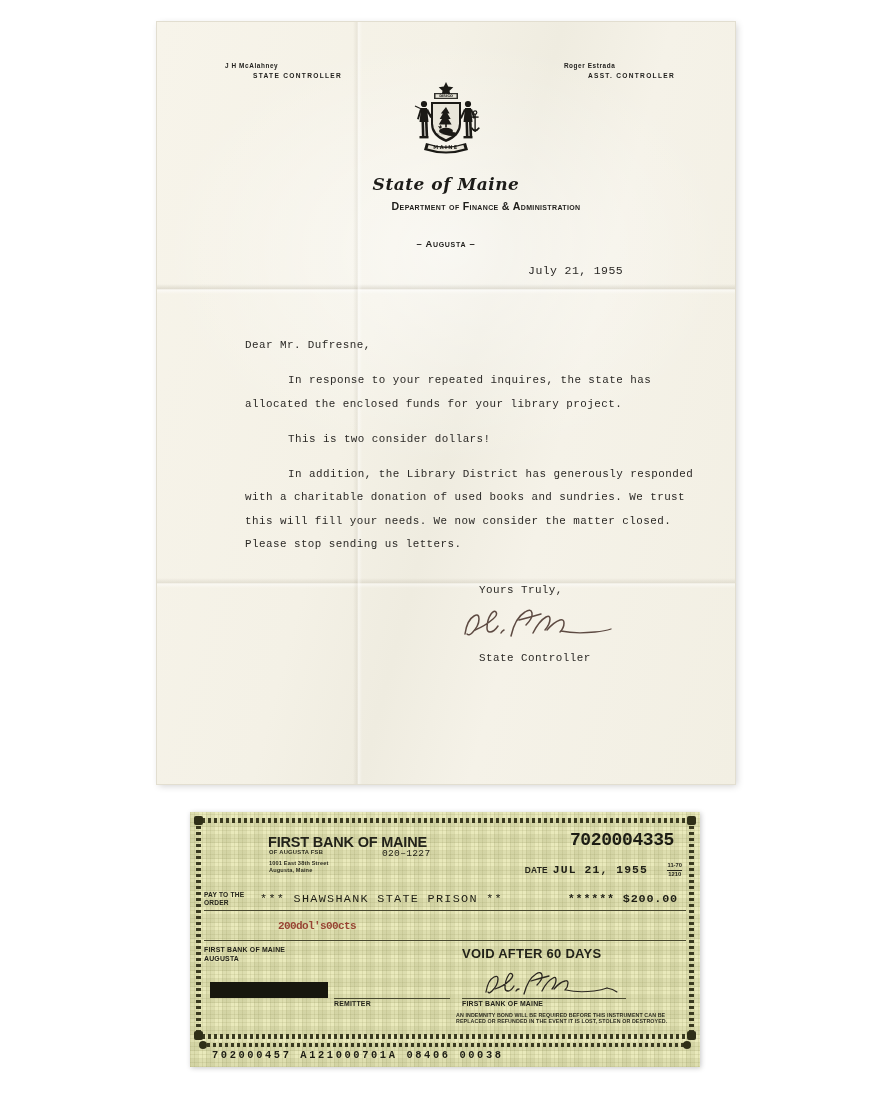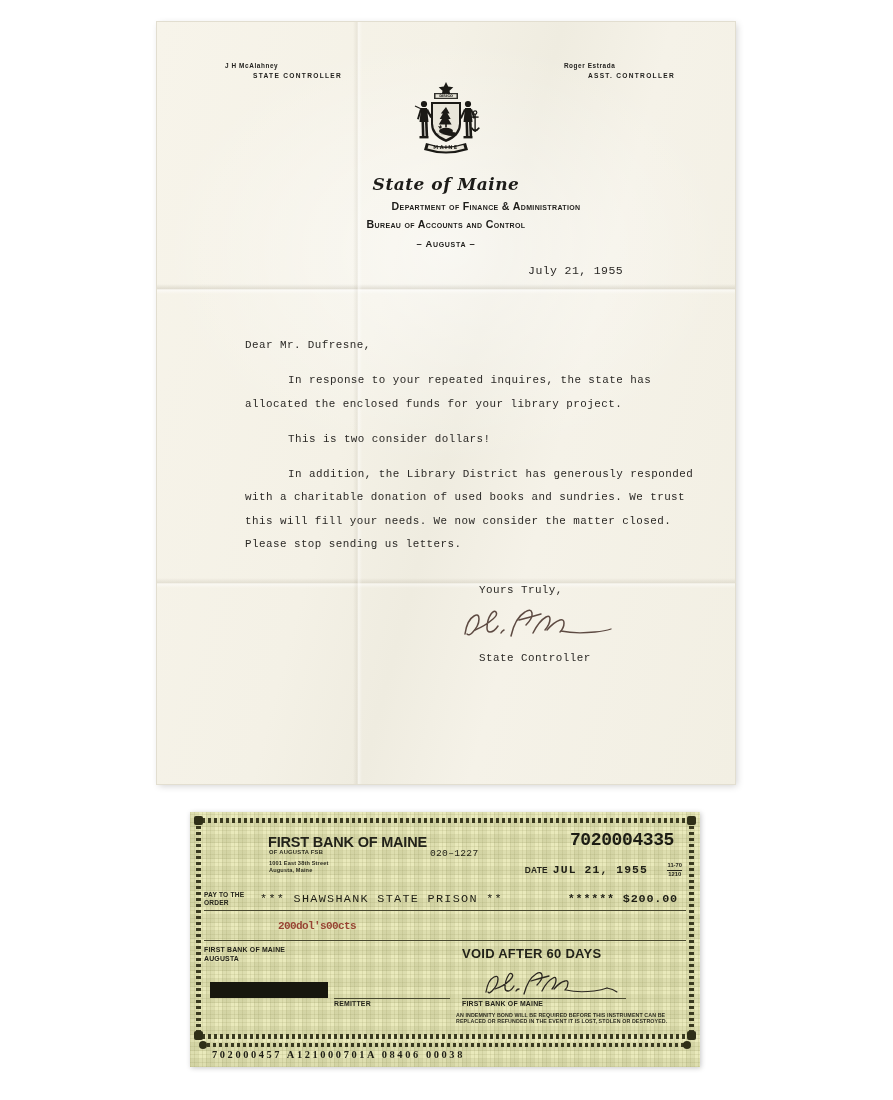--- a/index.html
+++ b/index.html
@@ -96,21 +96,21 @@
   .micr-rule{position:absolute;left:11px;right:11px;top:231px;height:4px;
     background-image:repeating-linear-gradient(90deg,#3a3a20 0 3px,rgba(0,0,0,0) 3px 6px);}
   .micr-knob{position:absolute;width:8px;height:8px;background:#2f2f18;border-radius:50%;top:229px;}
   .mk-l{left:9px;} .mk-r{right:9px;}
 
   .bank-name{position:absolute;left:78px;top:22px;font-size:14.5px;font-weight:bold;
     color:#23231a;letter-spacing:-.2px;}
   .bank-sub{position:absolute;left:79px;top:37px;font-size:5.8px;font-weight:bold;
     color:#2d2d20;letter-spacing:.25px;}
   .bank-code{position:absolute;left:192px;top:36px;font-family:"Liberation Mono",monospace;
-    font-size:9.6px;color:#23231a;letter-spacing:.3px;margin-left:48px;}
+    font-size:9.6px;color:#23231a;letter-spacing:.3px;}
   .bank-addr{position:absolute;left:79px;top:48px;font-size:5.6px;font-weight:bold;
     color:#2d2d20;line-height:6.6px;letter-spacing:.15px;}
 
   .check-no{position:absolute;right:26px;top:18px;font-family:"Liberation Mono",monospace;
     font-size:18px;font-weight:bold;color:#1d1d14;letter-spacing:-.4px;}
   .date-row{position:absolute;right:52px;top:52px;display:flex;align-items:baseline;gap:5px;}
   .date-lbl{font-size:8.4px;font-weight:bold;color:#23231a;letter-spacing:.2px;}
   .date-val{font-family:"Liberation Mono",monospace;font-size:11.4px;font-weight:bold;
     color:#1d1d14;letter-spacing:1.1px;}
   .frac{position:absolute;right:18px;top:50px;text-align:center;font-size:5.8px;
@@ -141,21 +141,21 @@
   .remitter{position:absolute;left:144px;top:188px;font-size:6.9px;font-weight:bold;
     color:#23231a;letter-spacing:.2px;}
   .fbm-rule{position:absolute;left:272px;width:164px;top:186px;height:1px;background:#4a4a30;}
   .fbm{position:absolute;left:272px;top:188px;font-size:6.9px;font-weight:bold;
     color:#23231a;letter-spacing:.2px;}
   .check-sig{position:absolute;left:290px;top:152px;width:150px;height:36px;}
 
   .indemnity{position:absolute;right:14px;top:200px;width:230px;text-align:left;
     font-size:5.3px;font-weight:bold;color:#2d2d20;line-height:6.4px;letter-spacing:.1px;}
 
-  .micr{position:absolute;left:22px;top:237px;font-family:Liberation Serif, serif;
+  .micr{position:absolute;left:22px;top:237px;font-family:Liberation Mono, monospace;
     font-size:10.4px;font-weight:bold;color:#1d1d14;letter-spacing:2.6px;}
 </style>
 </head>
 <body>
 
 <div class="letter">
   <div class="crease c1"></div>
   <div class="crease c2"></div>
   <div class="vcrease" style="left:196px;"></div>
 
@@ -218,21 +218,20 @@
 
         <path d="M16 63 q20 7 40 0 l2 7 q-22 7 -44 0z"></path>
         <path d="M18.6 65 q17.4 5.8 34.8 0 l1.1 3.6 q-18.5 6 -37 0z" fill="#e9e6da"></path>
         <text x="36" y="69.4" font-size="5" text-anchor="middle" font-family="DejaVu Sans, sans-serif" font-weight="bold" letter-spacing="1.4">MAINE</text>
       </g>
     </svg>
   </div>
 
   <div class="org org-state">State of Maine</div>
   <div class="org org-l1 smallcaps">Department of Finance &amp; Administration</div>
-  <div class="org org-l2 smallcaps">Bureau of Accounts and Control</div>
   <div class="org org-l3 smallcaps">– Augusta –</div>
 
   <div class="date">July 21, 1955</div>
 
   <div class="body">
     <p class="salut">Dear Mr. Dufresne,</p>
     <p class="ind">In response to your repeated inquires, the state has allocated the enclosed funds for your library project.</p>
     <p class="ind">This is two consider dollars!</p>
     <p class="ind">In addition, the Library District has generously responded with a charitable donation of used books and sundries. We trust this will fill your needs. We now consider the matter closed. Please stop sending us letters.</p>
   </div>

